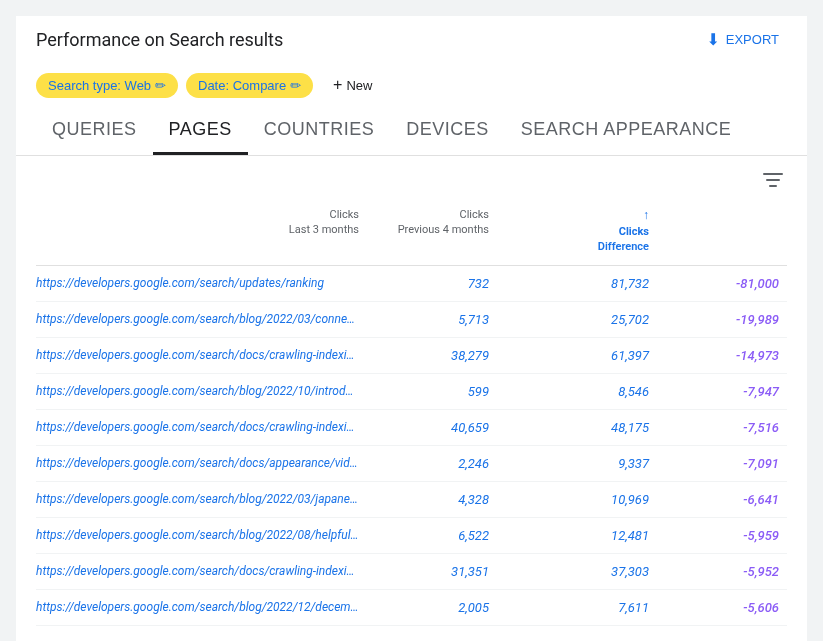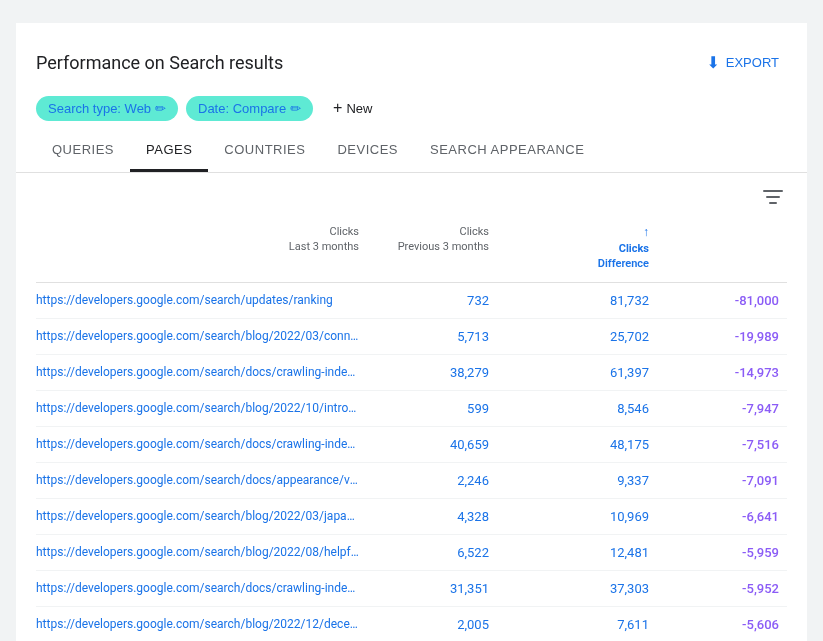--- a/index.html
+++ b/index.html
@@ -14,23 +14,22 @@
       background: #fff;
       border-radius: 8px;
       padding: 0;
       max-width: 800px;
       margin: 0 auto;
     }
     .top-bar {
       display: flex;
       align-items: center;
       justify-content: space-between;
-      padding: 24px 20px 8px 20px;
-      background: #fff;
-      margin-top: 7px;
+      padding: 8px 20px 8px 20px;
+      background: #fff;
     }
     .page-title {
       font-size: 18px;
       font-weight: 400;
       color: #202124;
     }
     .export-btn {
       display: flex;
       align-items: center;
       gap: 6px;
@@ -51,21 +50,21 @@
       gap: 8px;
       padding: 8px 20px;
       background: #fff;
     }
     .filter-chip {
       display: flex;
       align-items: center;
       gap: 4px;
       padding: 5px 12px;
       border-radius: 16px;
-      background: #5eead4;
+      background: #fde047;
       color: #1a73e8;
       font-size: 13px;
       cursor: pointer;
       border: none;
     }
     .filter-chip .edit-icon {
       font-size: 13px;
       color: #1a73e8;
     }
     .new-btn {
@@ -89,21 +88,21 @@
       gap: 4px;
     }
     .tabs-container {
       display: flex;
       border-bottom: 1px solid #e0e0e0;
       padding: 0 20px;
       background: #fff;
     }
     .tab {
       padding: 12px 16px;
-      font-size: 13px;
+      font-size: 18px;
       font-weight: 500;
       color: #5f6368;
       cursor: pointer;
       border: none;
       background: none;
       border-bottom: 3px solid transparent;
       text-transform: uppercase;
       letter-spacing: 0.5px;
       white-space: nowrap;
     }
@@ -157,20 +156,21 @@
       grid-template-columns: 1fr 130px 160px 130px;
       border-bottom: 1px solid #f1f3f4;
       padding: 10px 0;
       align-items: center;
     }
     .cell {
       padding: 0 8px;
       font-size: 13px;
       text-align: right;
       color: #1a73e8;
+      font-style: italic;
     }
     .cell.url {
       text-align: left;
       padding-left: 0;
       color: #1a73e8;
       font-size: 12px;
       overflow: hidden;
       text-overflow: ellipsis;
       white-space: nowrap;
     }
@@ -274,21 +274,21 @@
     <div class="table-header">
       <div class="col-header">
         <div>
           <span>Clicks</span><br>
           <span>Last 3 months</span>
         </div>
       </div>
       <div class="col-header">
         <div>
           <span>Clicks</span><br>
-          <span>Previous 3 months</span>
+          <span>Previous 4 months</span>
         </div>
       </div>
       <div class="col-header active" style="cursor:pointer;">
         <span style="font-size:12px;">↑</span>
         <span style="font-weight:700;color:#1a73e8;">Clicks</span>
         <span>Difference</span>
       </div>
     </div>
 
     <div id="table-body">

